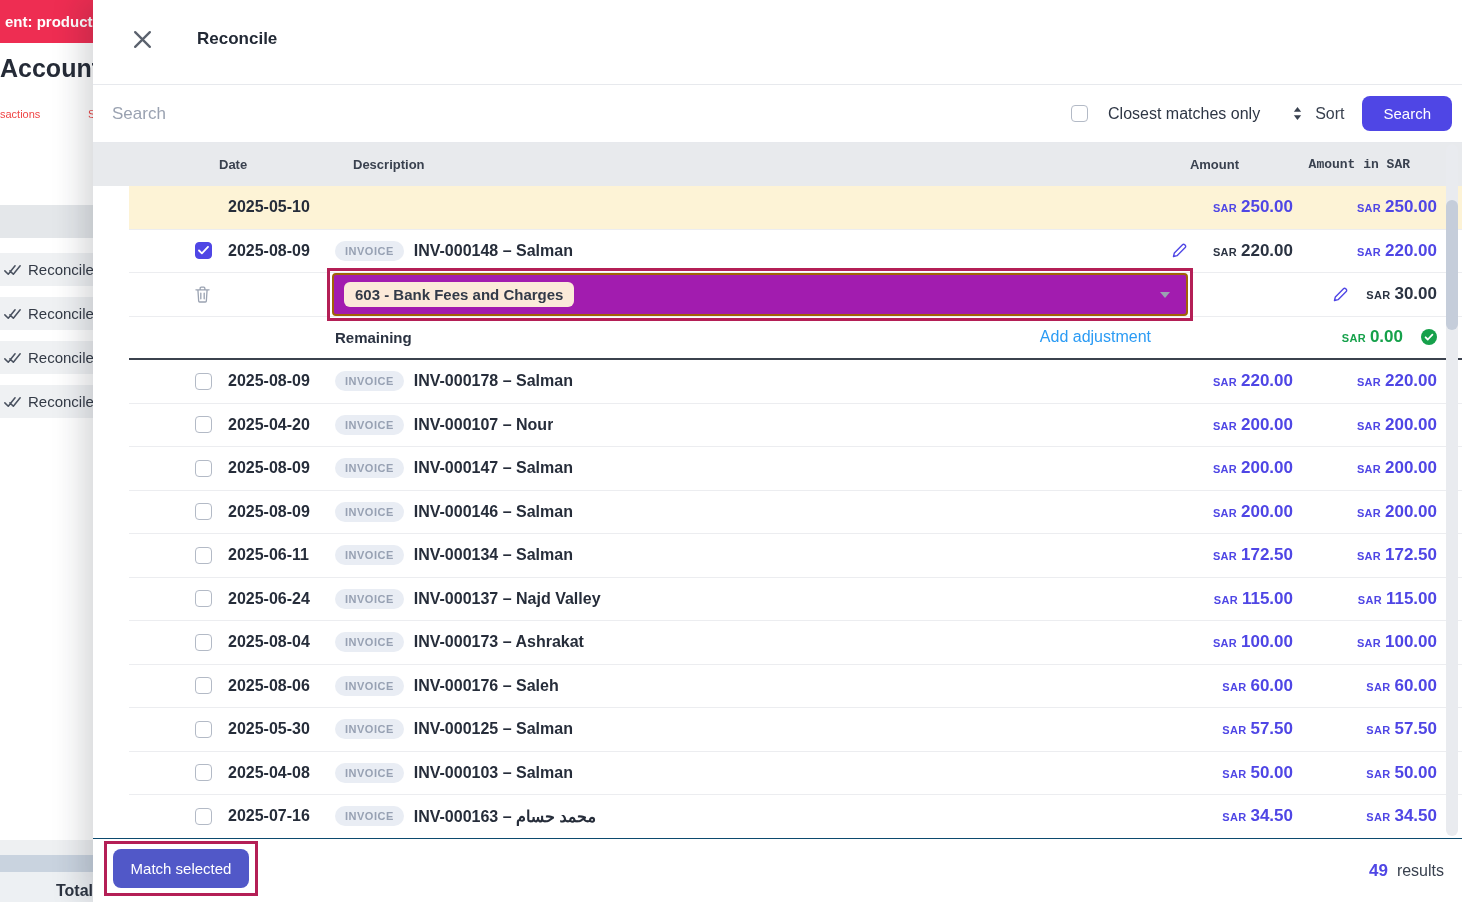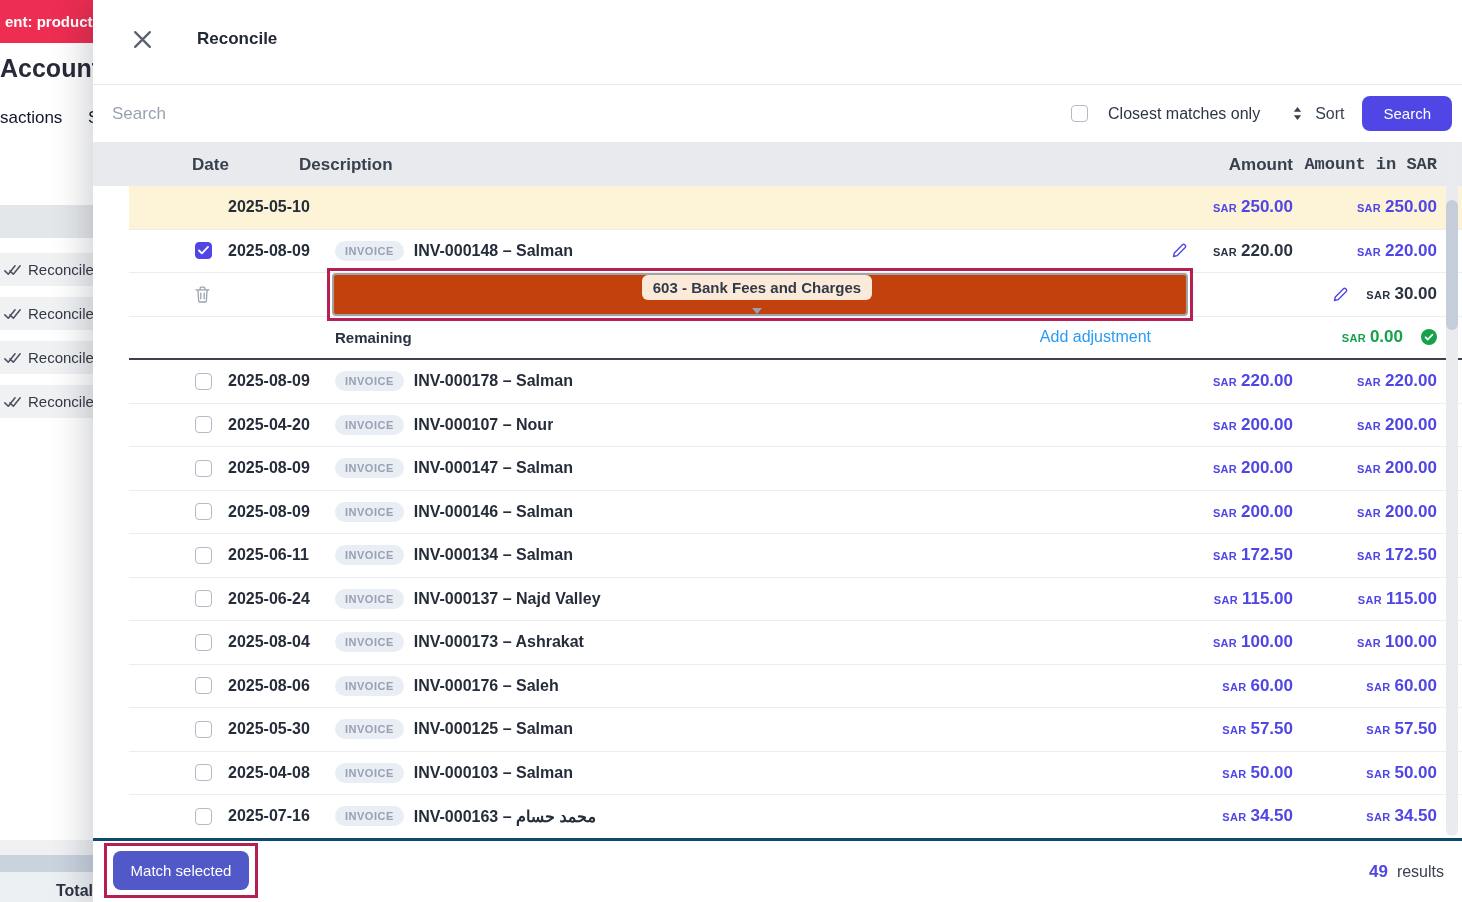--- a/index.html
+++ b/index.html
@@ -5,21 +5,21 @@
   * { margin:0; padding:0; box-sizing:border-box; }
   html,body { width:1462px; height:902px; overflow:hidden; background:#fff;
     font-family:"Liberation Sans", sans-serif; }
   .stage { position:relative; width:1462px; height:902px; }
 
   
   .bg-strip { position:absolute; left:0; top:0; width:93px; height:902px; background:#fff; overflow:hidden; }
   .env-banner { position:absolute; left:0; top:0; width:93px; height:43px; background:#ee2d52;
     color:#fff; font-weight:700; font-size:15px; line-height:43px; padding-left:5px; white-space:nowrap; overflow:hidden; }
   .account-heading { position:absolute; left:0; top:54px; font-size:25px; font-weight:700; color:#252b37; white-space:nowrap; }
-  .tab-fragment { position:absolute; top:108px; font-size:17px; color:#0f172a; white-space:nowrap; }
+  .tab-fragment { position:absolute; top:108px; font-size:11px; color:#ef4444; white-space:nowrap; }
   .tab-fragment.second { left:88px; }
   .bg-band { position:absolute; left:0; width:93px; height:33px; background:#e4e7ea; }
   .bg-reconcile-item { position:absolute; left:0; width:93px; height:33px; background:#eff1f3;
     display:flex; align-items:center; gap:7px; padding-left:4px; white-space:nowrap; overflow:hidden;
     font-size:15px; color:#333a46; }
   .bg-hscroll-zone { position:absolute; left:0; top:840px; width:93px; height:15px; background:#eef0f2; }
   .bg-hscroll { position:absolute; left:0; top:855px; width:93px; height:17px; background:#c9d3df; }
   .bg-total-row { position:absolute; left:0; top:872px; width:93px; height:38px; background:#edf0f3;
     display:flex; align-items:center; justify-content:flex-end; font-size:16px; font-weight:700; color:#2c3340; }
 
@@ -37,21 +37,21 @@
     font-family:"Liberation Sans", sans-serif; }
   .search-input::placeholder { color:#9aa2b1; }
   .checkbox { width:17px; height:17px; border:1.5px solid #b3bac6; border-radius:4px; background:#fff; flex:none; }
   .checkbox.checked { background:#4f46e5; border-color:#4f46e5; display:flex; align-items:center; justify-content:center; }
   .closest-wrap { display:flex; align-items:center; gap:20px; font-size:16px; color:#2e3645; }
   .sort-wrap { display:flex; align-items:center; gap:12px; margin-left:32px; font-size:16px; color:#39414f; cursor:pointer; }
   .search-btn { margin-left:18px; margin-right:0; background:#4f46e5; color:#fff; border:none; border-radius:8px;
     font-size:15px; padding:9px 21px; font-family:"Liberation Sans", sans-serif; cursor:pointer; }
 
   .grid-row { display:grid; grid-template-columns:99px 107px 1fr 170px 152px 17px; align-items:center; }
-  .thead { height:43px; flex:none; background:#e8eaed; font-size:17px; font-weight:700; color:#39414f; }
+  .thead { height:43px; flex:none; background:#e8eaed; font-size:13px; font-weight:700; color:#39414f;gap:27px; }
   .th-right { text-align:right; }
   .th-sar { text-align:right; padding-right:8px;font-family:Liberation Mono, monospace; }
 
   .rows-viewport { flex:1; overflow:hidden; position:relative;margin-left:36px; }
   .row { height:43.5px; border-bottom:1px solid #ecedf0; position:relative; }
   .row.bank { background:#fdf3d6; }
   .row.remaining { border-bottom:2px solid #3b424e; }
   .cell-check { display:flex; align-items:center; padding-left:66px; }
   .cell-date { font-size:16px; font-weight:700; color:#262d3a; white-space:nowrap; }
   .cell-desc { display:flex; align-items:center; gap:10px; min-width:0; }
@@ -66,31 +66,31 @@
   .amount.indigo { color:#4f46e5; }
   .amount.dark { color:#2b3342; }
   .amount.green { color:#16a14b; }
   .remaining-label { font-size:15px; font-weight:700; color:#2b3342; }
   .add-adjust { margin-left:auto; margin-right:-28px; font-size:16px; color:#2b9bf4; cursor:pointer; white-space:nowrap; }
   .icon-btn { display:flex; align-items:center; justify-content:center; cursor:pointer; flex:none; }
 
   
   .annotation-box { position:absolute; left:198px; top:-5px; width:866px; height:53px;
     border:3px solid #b41f56; background:transparent; z-index:5; padding:2px; }
-  .category-select { width:100%; height:100%; background:#c2410c; border:2px solid #a3a3a3; border-radius:4px;
-    display:flex; align-items:center; justify-content:space-between; padding:0 16px 0 10px; cursor:pointer;flex-direction:column; }
+  .category-select { width:100%; height:100%; background:#a21caf; border:2px solid #a16207; border-radius:4px;
+    display:flex; align-items:center; justify-content:space-between; padding:0 16px 0 10px; cursor:pointer; }
   .category-tag { background:#fbead9; color:#323a48; font-size:15px; font-weight:700;
     padding:4px 11px; border-radius:6px; white-space:nowrap; }
 
   
   .vscroll { position:absolute; top:144px; right:4px; width:12px; height:692px; background:#e9ebef; border-radius:6px; z-index:8; }
   .vscroll-thumb { position:absolute; top:56px; left:0; width:12px; height:130px; background:#c5cdda; border-radius:6px; }
 
   
-  .modal-footer { height:64px; flex:none; border-top:3px solid #0c4a6e; position:relative;
+  .modal-footer { height:64px; flex:none; border-top:1px solid #0c4a6e; position:relative;
     display:flex; align-items:center; justify-content:flex-end; padding-right:18px; }
   .match-annotation { position:absolute; left:11px; top:2px; width:154px; height:55px;
     border:3px solid #b41f56; display:flex; align-items:center; justify-content:center; }
   .match-btn { background:#5158c8; color:#fff; border:none; border-radius:8px; font-size:15px;
     padding:11px 18px; font-family:"Liberation Sans", sans-serif; cursor:pointer; white-space:nowrap; }
   .results-wrap { display:flex; align-items:baseline; gap:9px; }
   .results-count { font-size:17px; font-weight:700; color:#4f46e5; }
   .results-label { font-size:16px; color:#39414f; }
 </style>
 </head>

